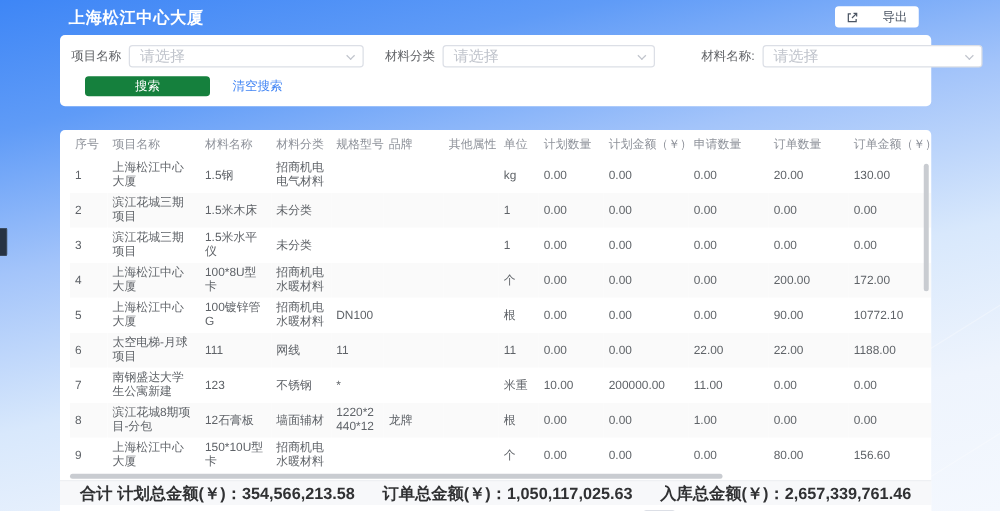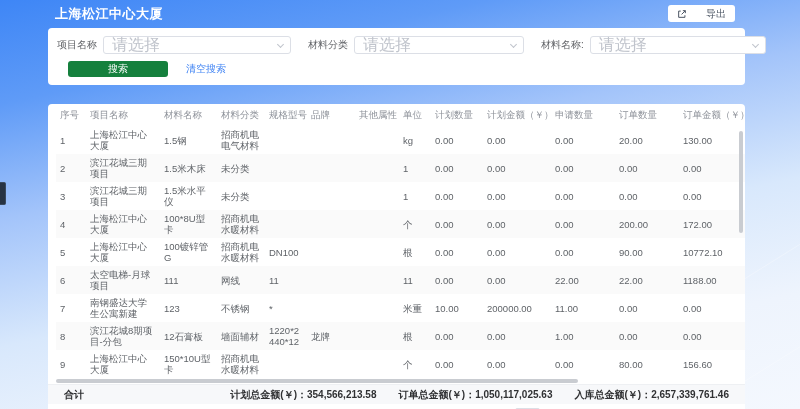--- a/index.html
+++ b/index.html
@@ -23,40 +23,40 @@
   .side-handle { position: absolute; left: 0; top: 182px; width: 6px; height: 23px; background: #273343; border: 1px solid #3a4a5e; border-left: none; border-radius: 0 2px 2px 0; cursor: pointer; }
 
   .content { position: absolute; left: 48px; top: 28px; width: 697px; }
 
   
   .filter-card { background: #fff; border-radius: 4px; padding: 8px 9px 8px; }
   .filter-row { display: flex; align-items: center; }
   .fgroup { display: flex; align-items: center; }
   .flabel { font-size: 10px; color: #606266; margin-right: 6px; white-space: nowrap; }
   .select-box { position: relative; height: 18px; border: 1px solid #dcdfe6; border-radius: 3px; display: flex; align-items: center; padding: 0 18px 0 8px; background: #fff; cursor: pointer; }
-  .select-box .ph { font-size: 16px; color: #c0c4cc; }
+  .select-box .ph { font-size: 12px; color: #c0c4cc; }
   .chev { position: absolute; right: 7px; top: 5px; width: 5px; height: 5px; border-right: 1px solid #c0c4cc; border-bottom: 1px solid #c0c4cc; transform: rotate(45deg); }
   .fg1 .select-box { width: 188px; }
   .fg2 { margin-left: 17px; } .fg2 .select-box { width: 170px; }
-  .fg3 { margin-left: 17px; } .fg3 .select-box { width: 176px; }
+  .fg3 { margin-left: 37px; } .fg3 .select-box { width: 176px; }
   .action-row { display: flex; align-items: center; margin-top: 7px; padding-left: 11px; }
   .search-btn { width: 100px; height: 16px; background: #15803d; color: #fff; border: none; border-radius: 3px; font-size: 10px; cursor: pointer; }
   .clear-link { margin-left: 18px; font-size: 10px; color: #4285f4; text-decoration: none; cursor: pointer; }
 
   
   .table-card { position: relative; background: #fff; border-radius: 4px; margin-top: 19px; }
   table { width: 689px; margin-left: 8px; border-collapse: collapse; table-layout: fixed; }
   thead th { font-size: 9.5px; color: #8d9199; font-weight: normal; text-align: left; padding: 5px 4px 4px; white-space: nowrap; overflow: hidden; }
   tbody td { font-size: 9.5px; color: #5f6368; padding: 3px 4px; line-height: 11px; height: 28px; vertical-align: middle; word-break: break-all; overflow: hidden; }
   tbody tr:nth-child(even) { background: #fafafa; }
   .vscroll { position: absolute; right: 2px; top: 27px; width: 4px; height: 102px; background: #c9ccd1; border-radius: 2px; cursor: pointer; }
   .hscroll { margin: 1px 0 1px 8px; width: 522px; height: 4px; background: #c9ccd1; border-radius: 2px; cursor: pointer; }
 
   
-  .summary { display: flex; align-items: center; background: #f7f8fa; border-top: 1px solid #eef0f3; height: 20px; padding: 0 16px; font-size: 10px; font-weight: bold; color: #303133; }
+  .summary { display: flex; align-items: center; background: #f7f8fa; border-top: 1px solid #eef0f3; height: 20px; padding: 0 16px; font-size: 13px; font-weight: bold; color: #303133; }
   .summary .totals { margin-left: auto; display: flex; gap: 22px; }
   .totals .pair { white-space: nowrap; }
 
   
   .pager { display: flex; align-items: center; justify-content: center; height: 22px; font-size: 10px; color: #606266; background: #fff; border-radius: 0 0 4px 4px; }
   .pager .total { margin-right: 12px; color: #606266; }
   .arrow { min-width: 14px; text-align: center; color: #b4b8bf; cursor: pointer; font-size: 9px; }
   .arrow.next { color: #606266; }
   ul.pages { list-style: none; display: flex; gap: 7px; margin: 0 4px; }
   .page-btn { min-width: 12px; text-align: center; cursor: pointer; color: #606266; }

